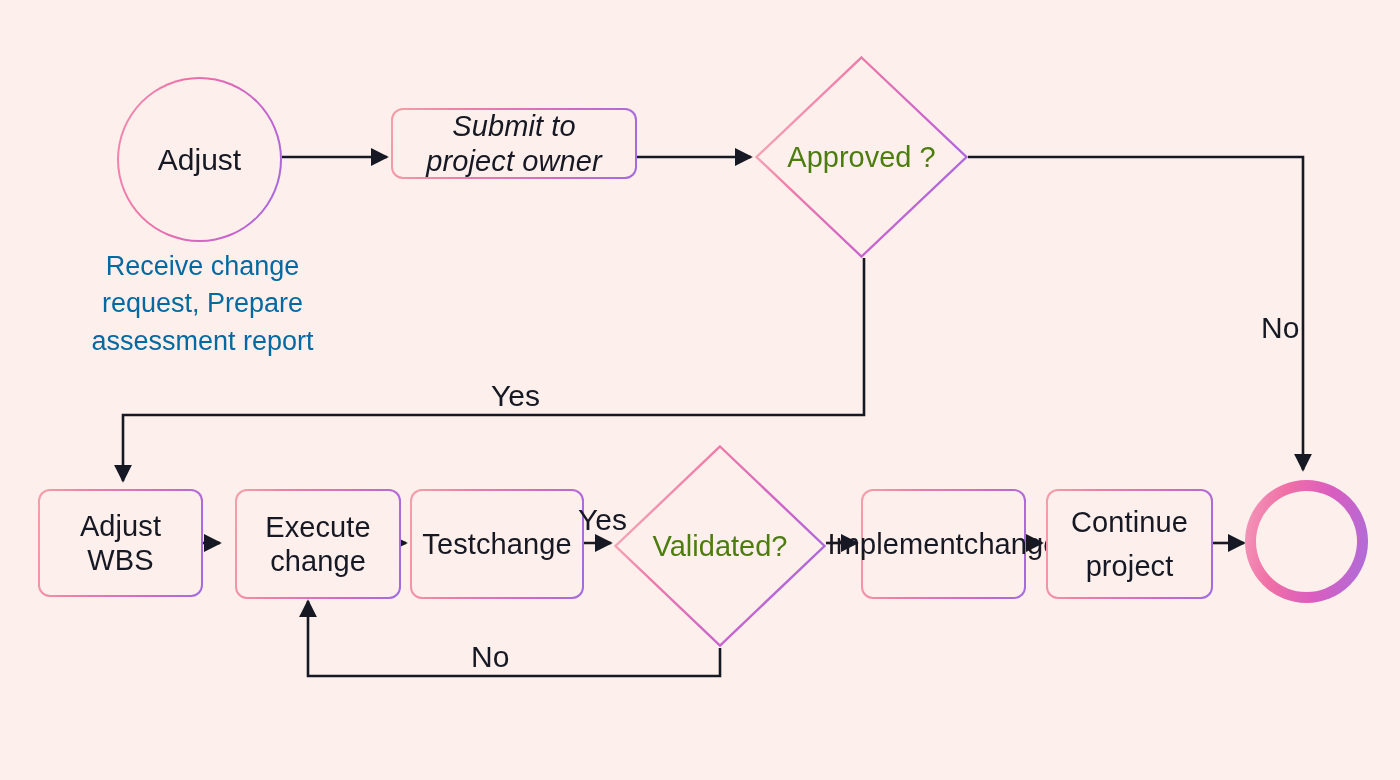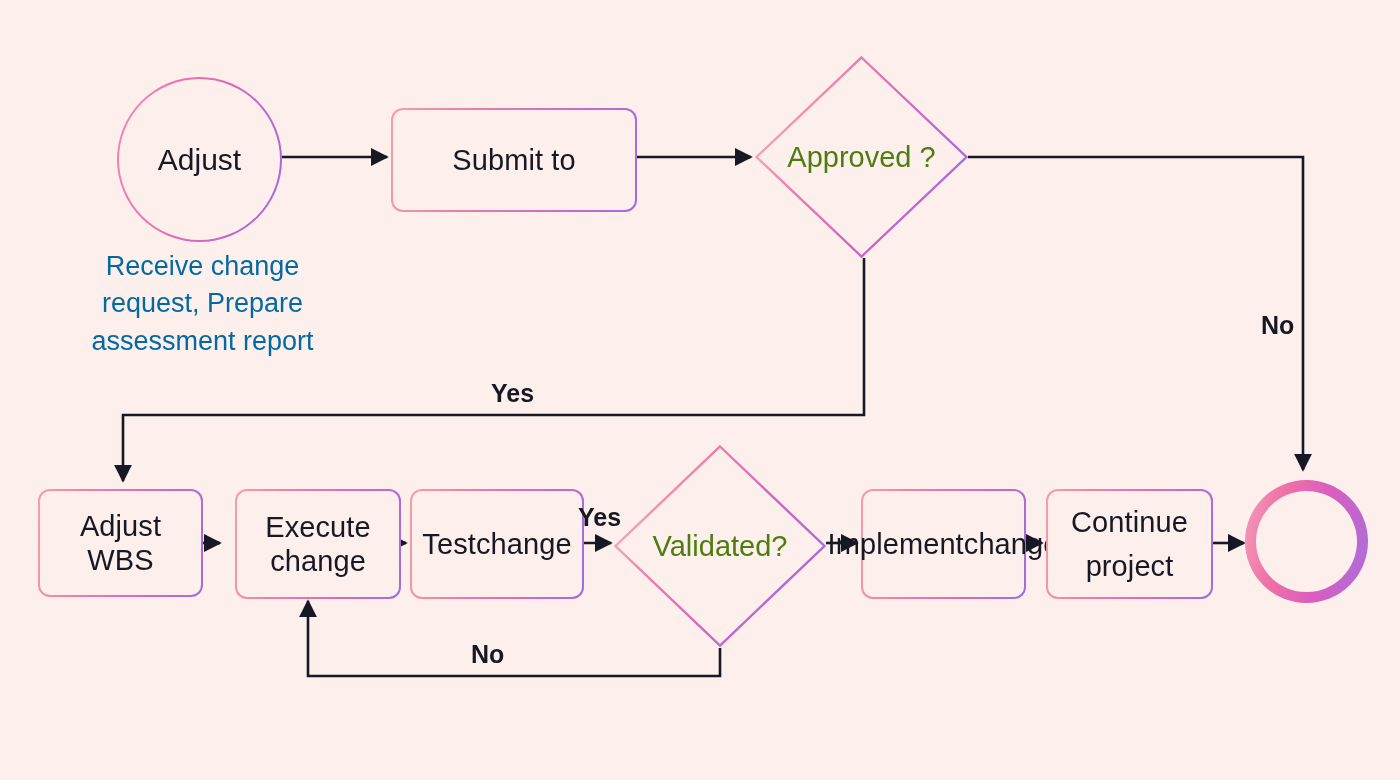--- a/index.html
+++ b/index.html
@@ -98,23 +98,22 @@
   .caption {
     position: absolute;
     color: #0369a1;
     text-align: center;
     line-height: 1.38;
     font-size: 27px;
   }
   .edge-label {
     position: absolute;
     color: #161923;
-    font-size: 25px;
+    font-size: 30px;
     white-space: nowrap;
-    font-weight: bold;
   }
 </style>
 </head>
 <body>
 
 <div id="canvas">
 
   <svg id="edges" viewBox="0 0 1400 780" width="1400" height="780">
     <defs>
       <marker id="arrow" viewBox="0 0 10 10" refX="9" refY="5" markerWidth="7" markerHeight="7" orient="auto-start-reverse">
@@ -151,22 +150,23 @@
   <div class="node start-circle" style="left:117px; top:77px; width:165px; height:165px;">
     <span>Adjust</span>
   </div>
 
   <div class="caption" style="left:35px; top:248px; width:335px;">
     <div>Receive change</div>
     <div>request, Prepare</div>
     <div>assessment report</div>
   </div>
 
-  <div class="proc node" style="left:391px; top:108px; width:246px; height:104px; flex-direction:column;">
+  <div class="proc node" style="left:391px; top:108px; width:246px; height:71px; flex-direction:column;font-style:italic;">
     <div>Submit to</div>
+    <div>project owner</div>
   </div>
 
   <div class="diamond" style="position:absolute; left:755px; top:56px; width:213px; height:202px;">
     <svg width="213" height="202" viewBox="0 0 213 202">
       <defs>
         <linearGradient id="gdA" x1="0" y1="0.25" x2="1" y2="0.75">
           <stop offset="0%" stop-color="#f6b8bd"></stop>
           <stop offset="30%" stop-color="#ef79a9"></stop>
           <stop offset="68%" stop-color="#cb64cd"></stop>
           <stop offset="100%" stop-color="#9f6ce0"></stop>

